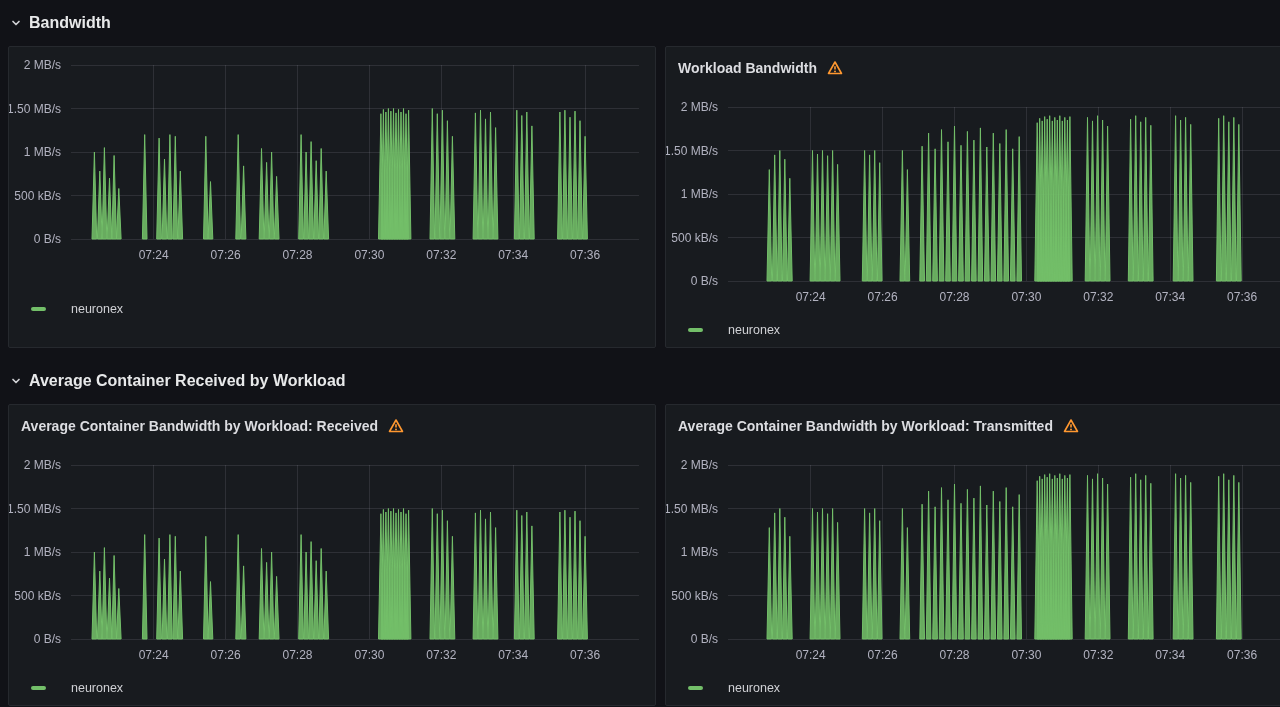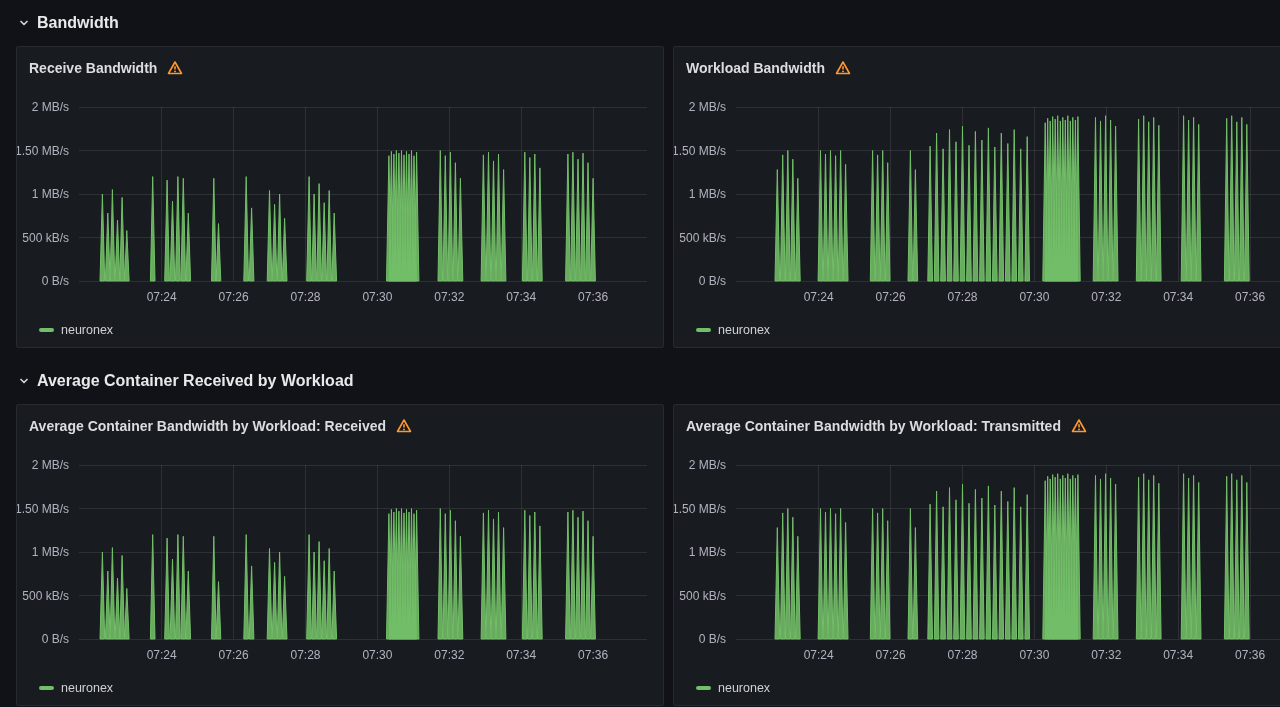--- a/index.html
+++ b/index.html
@@ -2,21 +2,21 @@
 <html><head>
 <meta charset="utf-8">
 <style>
   * { box-sizing: border-box; margin: 0; padding: 0; }
   html, body { width: 1280px; height: 707px; overflow: hidden; }
   body {
     background: #111217;
     font-family: "Liberation Sans", sans-serif;
     color: #d8d9da;
   }
-  .dashboard { padding: 6px 0 0 16px; }
+  .dashboard { padding: 6px 0 0 8px; }
 
   .section-header {
     display: flex; align-items: center; gap: 7px;
     height: 34px; margin: 0 0 6px 2px; cursor: pointer;
   }
   .section-title { font-size: 16px; font-weight: 700; color: #e8e9ea; }
   .chevron { display: flex; align-items: center; }
 
   .row { display: flex; gap: 9px; margin-bottom: 16px; }
 
@@ -34,51 +34,41 @@
   .panel-title { font-size: 14px; font-weight: 600; color: #dcdde1; white-space: nowrap; }
   .warn { display: flex; align-items: center; cursor: pointer; }
 
   svg.chart { display: block; flex: none; }
   svg text { font-family: "Liberation Sans", sans-serif; font-size: 12px; fill: rgba(204,204,220,0.85); }
   .ylab { text-anchor: end; }
   .xlab { text-anchor: middle; }
   .grid { stroke: rgba(204,204,220,0.12); stroke-width: 1; shape-rendering: crispEdges; }
 
   .legend { flex: 1; display: flex; align-items: center; padding: 2px 0 0 22px; }
-  .legend-item { display: flex; align-items: center; gap: 7px; cursor: pointer; }
+  .legend-item { display: flex; align-items: center; gap: 25px; cursor: pointer; }
   .swatch { width: 15px; height: 4px; border-radius: 2px; background: #73bf69; display: inline-block; }
   .legend-label { font-size: 12.5px; color: #d0d1d5; }
 </style>
 </head>
 <body>
 
 <div class="dashboard">
 
   <div class="section-header">
     <span class="chevron">
       <svg width="12" height="12" viewBox="0 0 12 12">
           <polyline points="3,4.5 6,7.5 9,4.5" fill="none" stroke="#cfd0d4" stroke-width="1.7" stroke-linecap="round" stroke-linejoin="round"></polyline>
         </svg>
     </span>
     <span class="section-title">Bandwidth</span>
   </div>
 
   <div class="row">
 
     <div class="panel">
-      <div class="panel-header">
-        <span class="panel-title">Receive Bandwidth</span>
-        <span class="warn">
-          <svg width="16" height="16" viewBox="0 0 16 16">
-              <path d="M8 2 L14.5 13.5 H1.5 Z" fill="none" stroke="#ff9830" stroke-width="1.6" stroke-linejoin="round"></path>
-              <line x1="8" y1="6.3" x2="8" y2="9.4" stroke="#ff9830" stroke-width="1.6"></line>
-              <circle cx="8" cy="11.4" r="0.95" fill="#ff9830"></circle>
-            </svg>
-        </span>
-      </div>
       <svg class="chart" width="646" height="222" viewBox="0 0 646 222">
           <line class="grid" x1="144.7" y1="18" x2="144.7" y2="192"></line>
           <line class="grid" x1="216.6" y1="18" x2="216.6" y2="192"></line>
           <line class="grid" x1="288.5" y1="18" x2="288.5" y2="192"></line>
           <line class="grid" x1="360.4" y1="18" x2="360.4" y2="192"></line>
           <line class="grid" x1="432.3" y1="18" x2="432.3" y2="192"></line>
           <line class="grid" x1="504.2" y1="18" x2="504.2" y2="192"></line>
           <line class="grid" x1="576.1" y1="18" x2="576.1" y2="192"></line>
           <line class="grid" x1="62" y1="192.0" x2="630" y2="192.0"></line>
           <text class="ylab" x="52" y="196.0">0 B/s</text>

